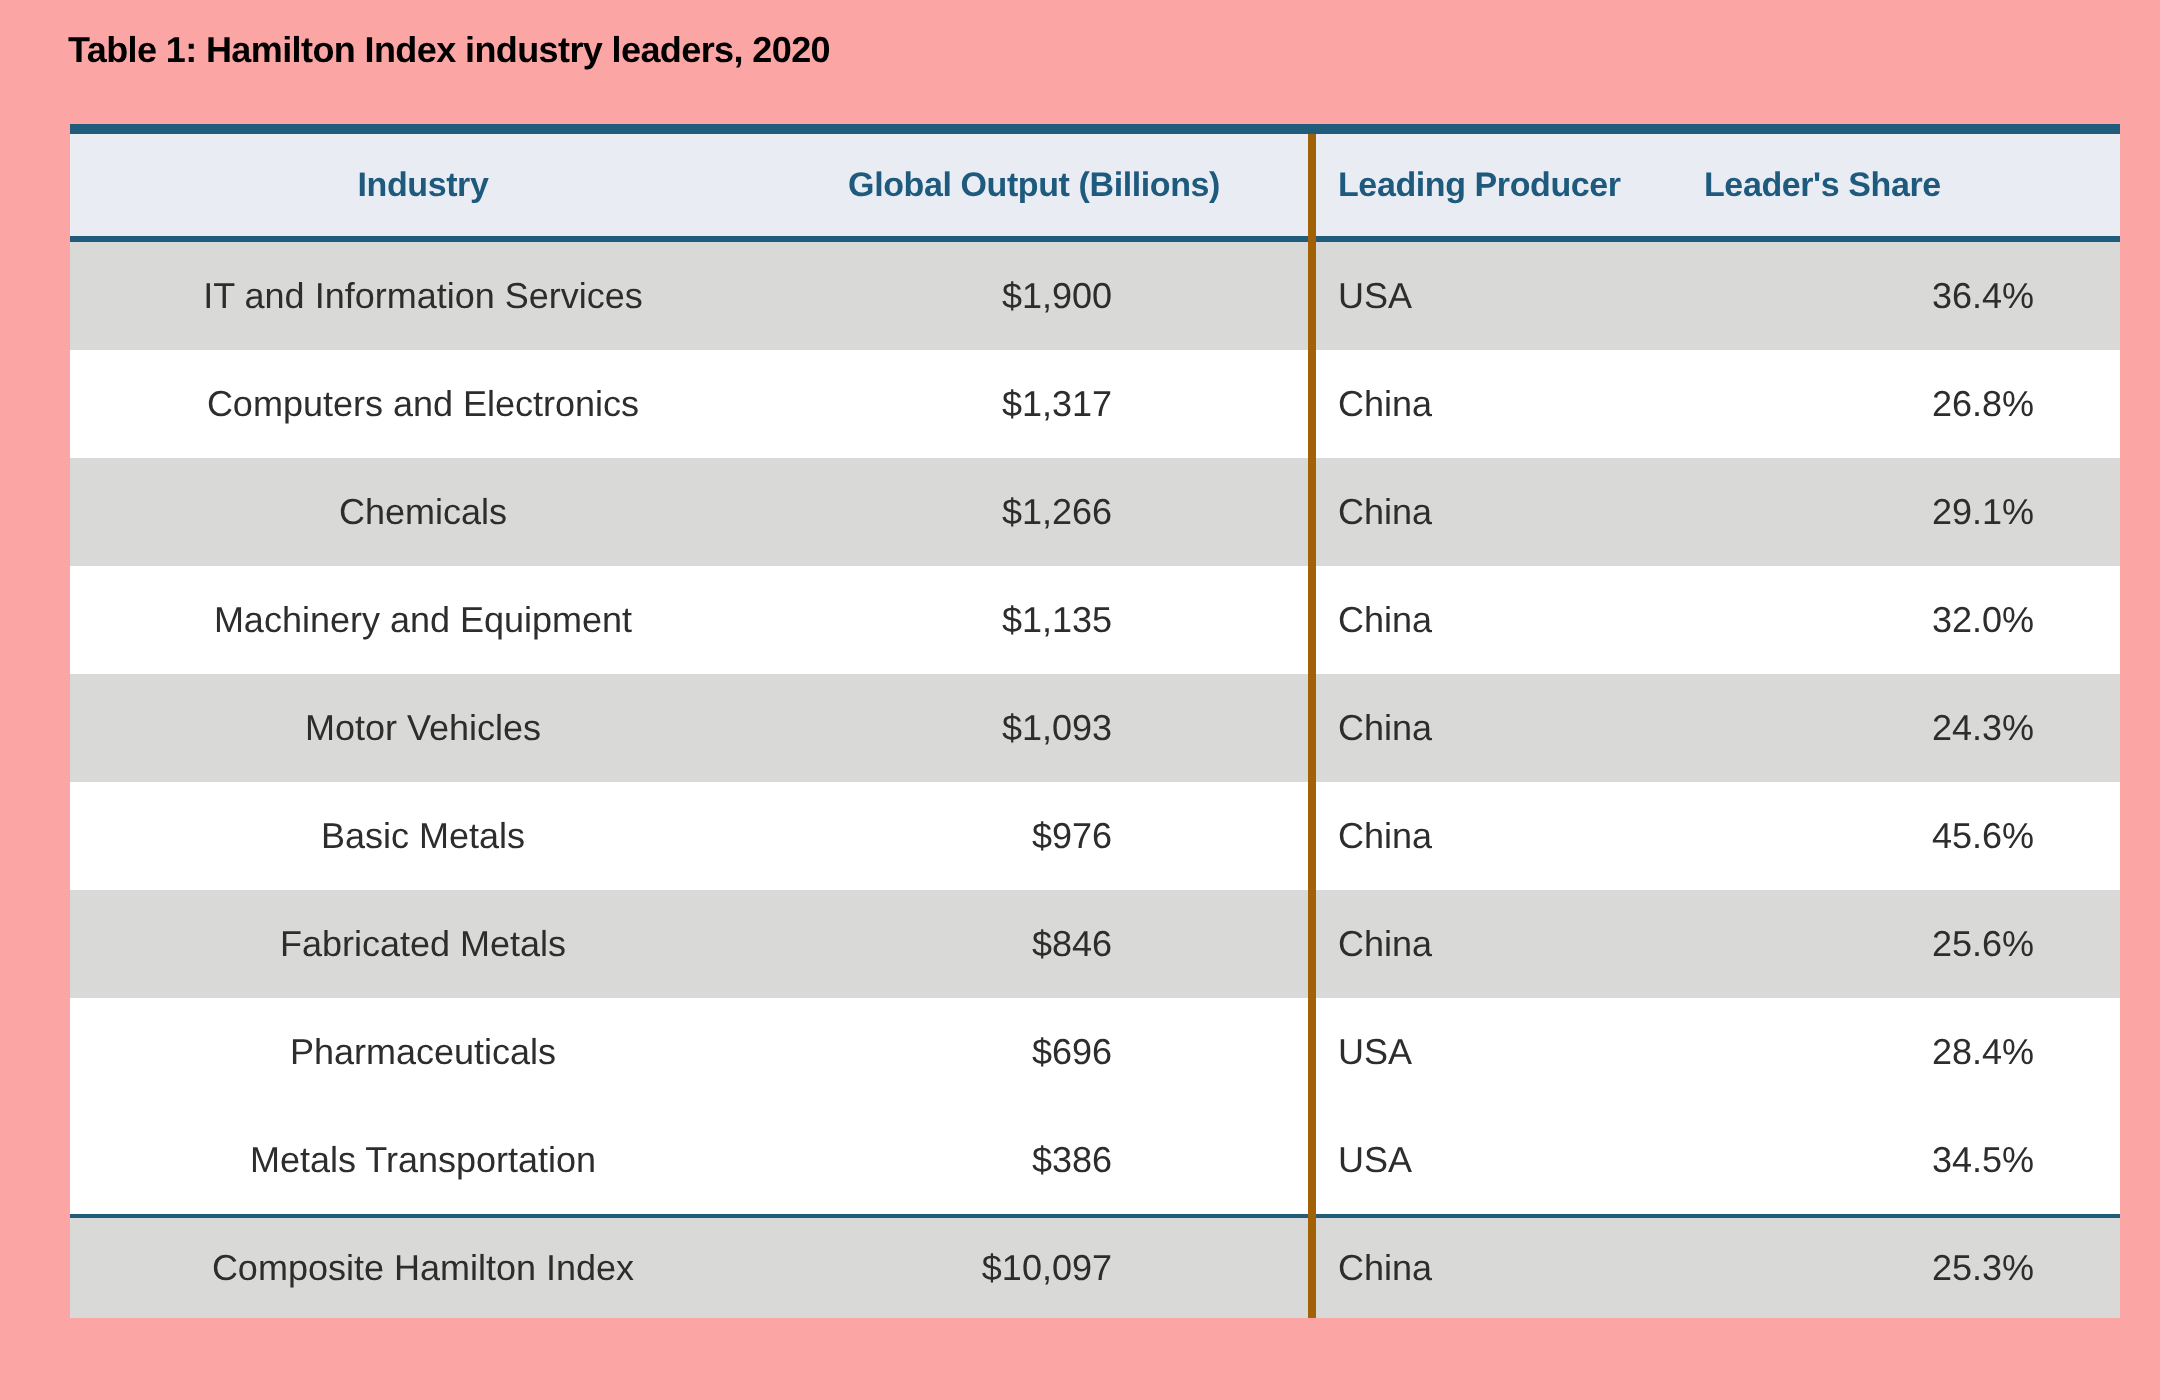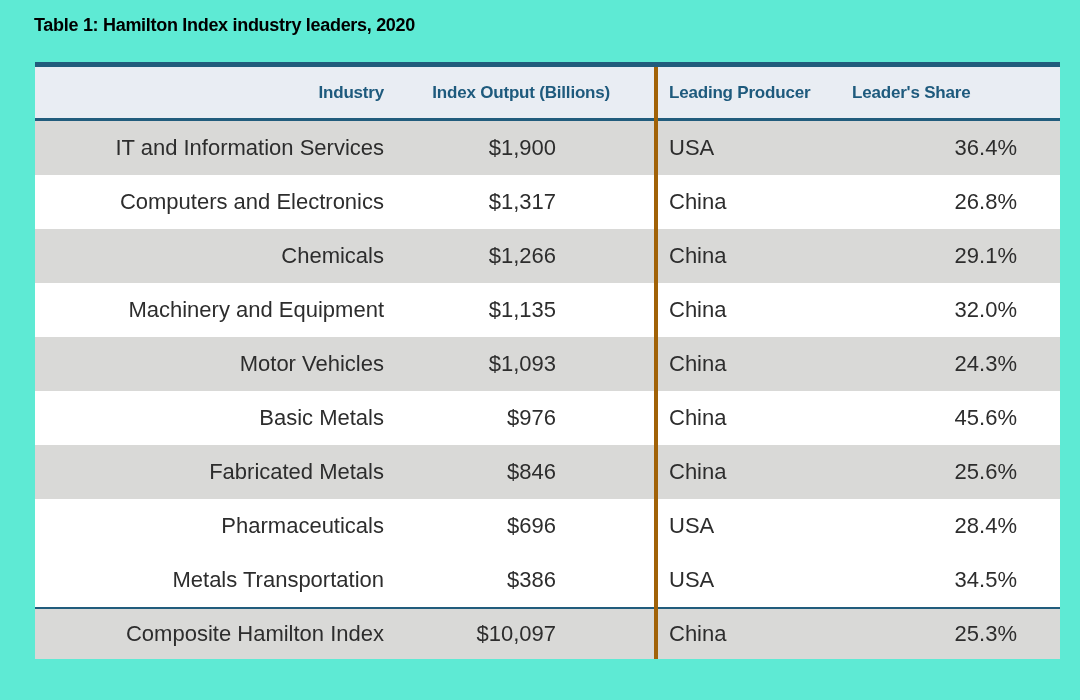--- a/index.html
+++ b/index.html
@@ -5,21 +5,21 @@
   html, body {
     margin: 0;
     padding: 0;
     background: #ffffff;
     font-family: "Liberation Sans", sans-serif;
   }
   .page {
     position: relative;
     width: 1080px;
     height: 700px;
-    background: #5eead4;
+    background: #fca5a5;
     overflow: hidden;
   }
   .page-title {
     position: absolute;
     left: 34px;
     top: 15px;
     font-size: 18px;
     font-weight: bold;
     color: #000000;
     letter-spacing: -0.3px;
@@ -40,32 +40,32 @@
   th {
     height: 49px;
     font-size: 17px;
     font-weight: bold;
     color: #1e5a7d;
     letter-spacing: -0.2px;
     vertical-align: middle;
   }
   td {
     height: 52px;
-    font-size: 22px;
+    font-size: 18px;
     color: #2d2d2d;
     vertical-align: middle;
   }
   tr.shaded { background: #d9d9d7; }
   tr.plain  { background: #ffffff; }
   tr.summary-row {
     background: #d9d9d7;
     border-top: 2px solid #215c7c;
   }
   tr.summary-row td { height: 48px; }
-  .col-industry { text-align: right;  padding-left: 4px; }
+  .col-industry { text-align: center;  padding-left: 4px; }
   th.col-output { text-align: right; padding-right: 44px; }
   td.col-output { text-align: right; padding-right: 98px; }
   .col-producer { text-align: left;  padding-left: 11px; border-left: 4px solid #a16207; }
   th.col-share  { text-align: left; padding-right: 31px; }
   td.col-share  { text-align: right; padding-right: 43px; }
 </style>
 </head>
 <body>
 
 <div class="page">
@@ -75,21 +75,21 @@
   <table class="hamilton-table">
     <colgroup>
       <col style="width:350px">
       <col style="width:271px">
       <col style="width:195px">
       <col style="width:209px">
     </colgroup>
     <thead>
       <tr>
         <th class="col-industry">Industry</th>
-        <th class="col-output">Index Output (Billions)</th>
+        <th class="col-output">Global Output (Billions)</th>
         <th class="col-producer">Leading Producer</th>
         <th class="col-share">Leader's Share</th>
       </tr>
     </thead>
     <tbody>
 
     <tr class="data-row shaded">
       <td class="col-industry">IT and Information Services</td>
       <td class="col-output">$1,900</td>
       <td class="col-producer">USA</td>

